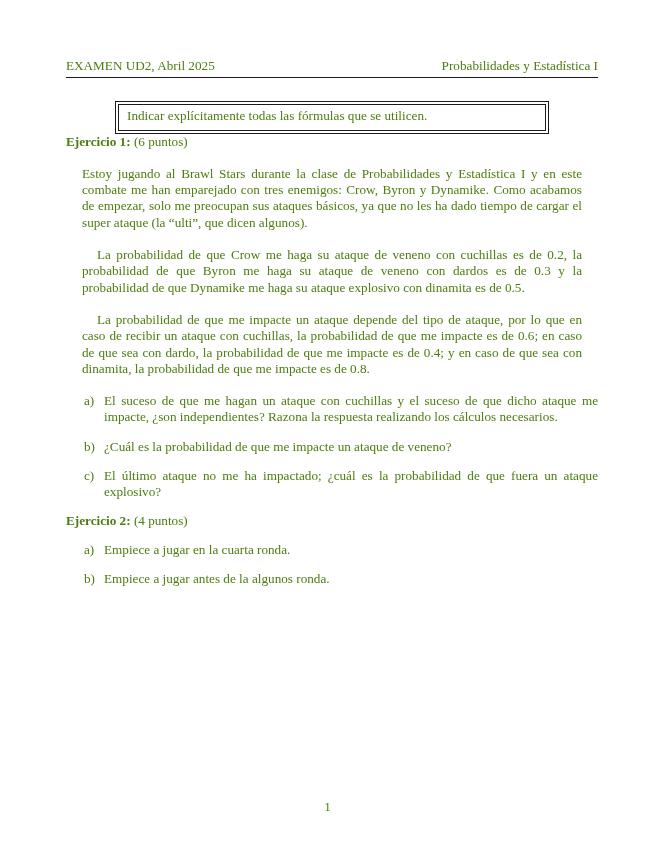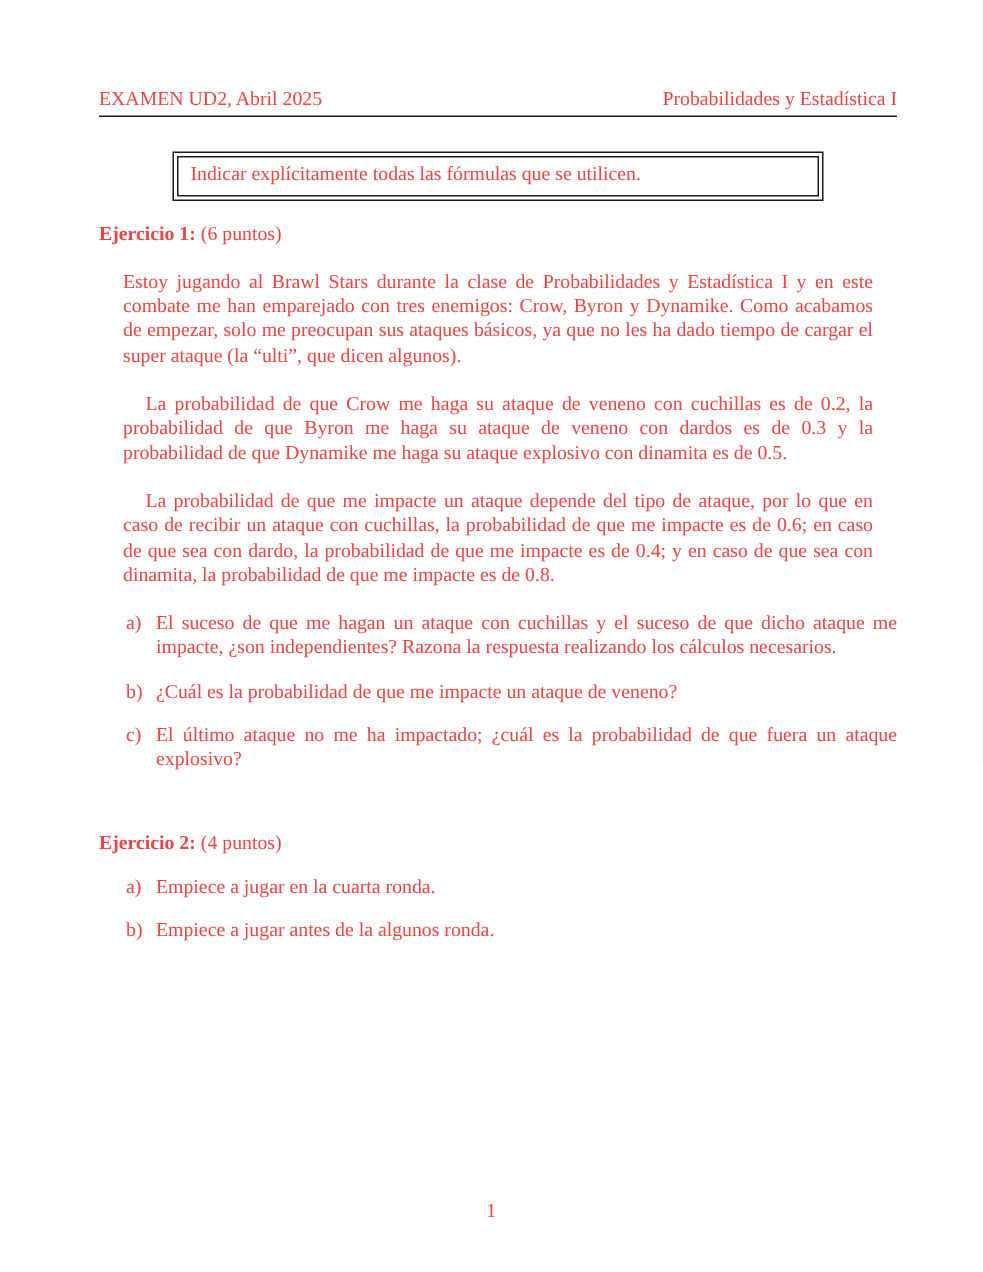--- a/index.html
+++ b/index.html
@@ -1,20 +1,20 @@
 <!DOCTYPE html>
 <html><head>
 <meta charset="utf-8">
 <style>
   html,body{margin:0;padding:0;background:#e8e8e8;}
   .page{
     position:relative;
     width:655px;height:848px;
     background:#ffffff;
-    color:#ef4444;
+    color:#4d7c0f;
     font-family:"Liberation Serif","DejaVu Serif",serif;
     font-size:13.2px;
     line-height:16.3px;
     box-sizing:border-box;
     overflow:hidden;
   }
   .content{
     position:absolute;
     left:66px;top:58px;
     width:532px;
@@ -30,40 +30,39 @@
     width:428px;
     margin:23px auto 0 auto;
     border:1px solid #1a1a1a;
     padding:2px;
   }
   .notice-inner{
     border:1px solid #1a1a1a;
     padding:3px 8px 5px 8px;
   }
   .exercise-title{
-    margin-top:14px;
   }
   .exercise-title .bold{font-weight:bold;}
   .body-block{margin-top:15px;}
   p.para{
     margin:16px;
     text-align:justify;
   }
   p.para.indent{text-indent:15px;}
   .item{
     position:relative;
     margin-top:13px;
     padding-left:38px;
     text-align:justify;
   }
   .item .item-label{
     position:absolute;
     left:18px;top:0;
   }
-  .ex2-title{margin-top:39px;}
+  .ex2-title{margin-top:12px;}
   .footer-pagenum{
     position:absolute;
     left:0;right:0;
     top:799px;
     text-align:center;
   }
 </style>
 </head>
 <body>
 

